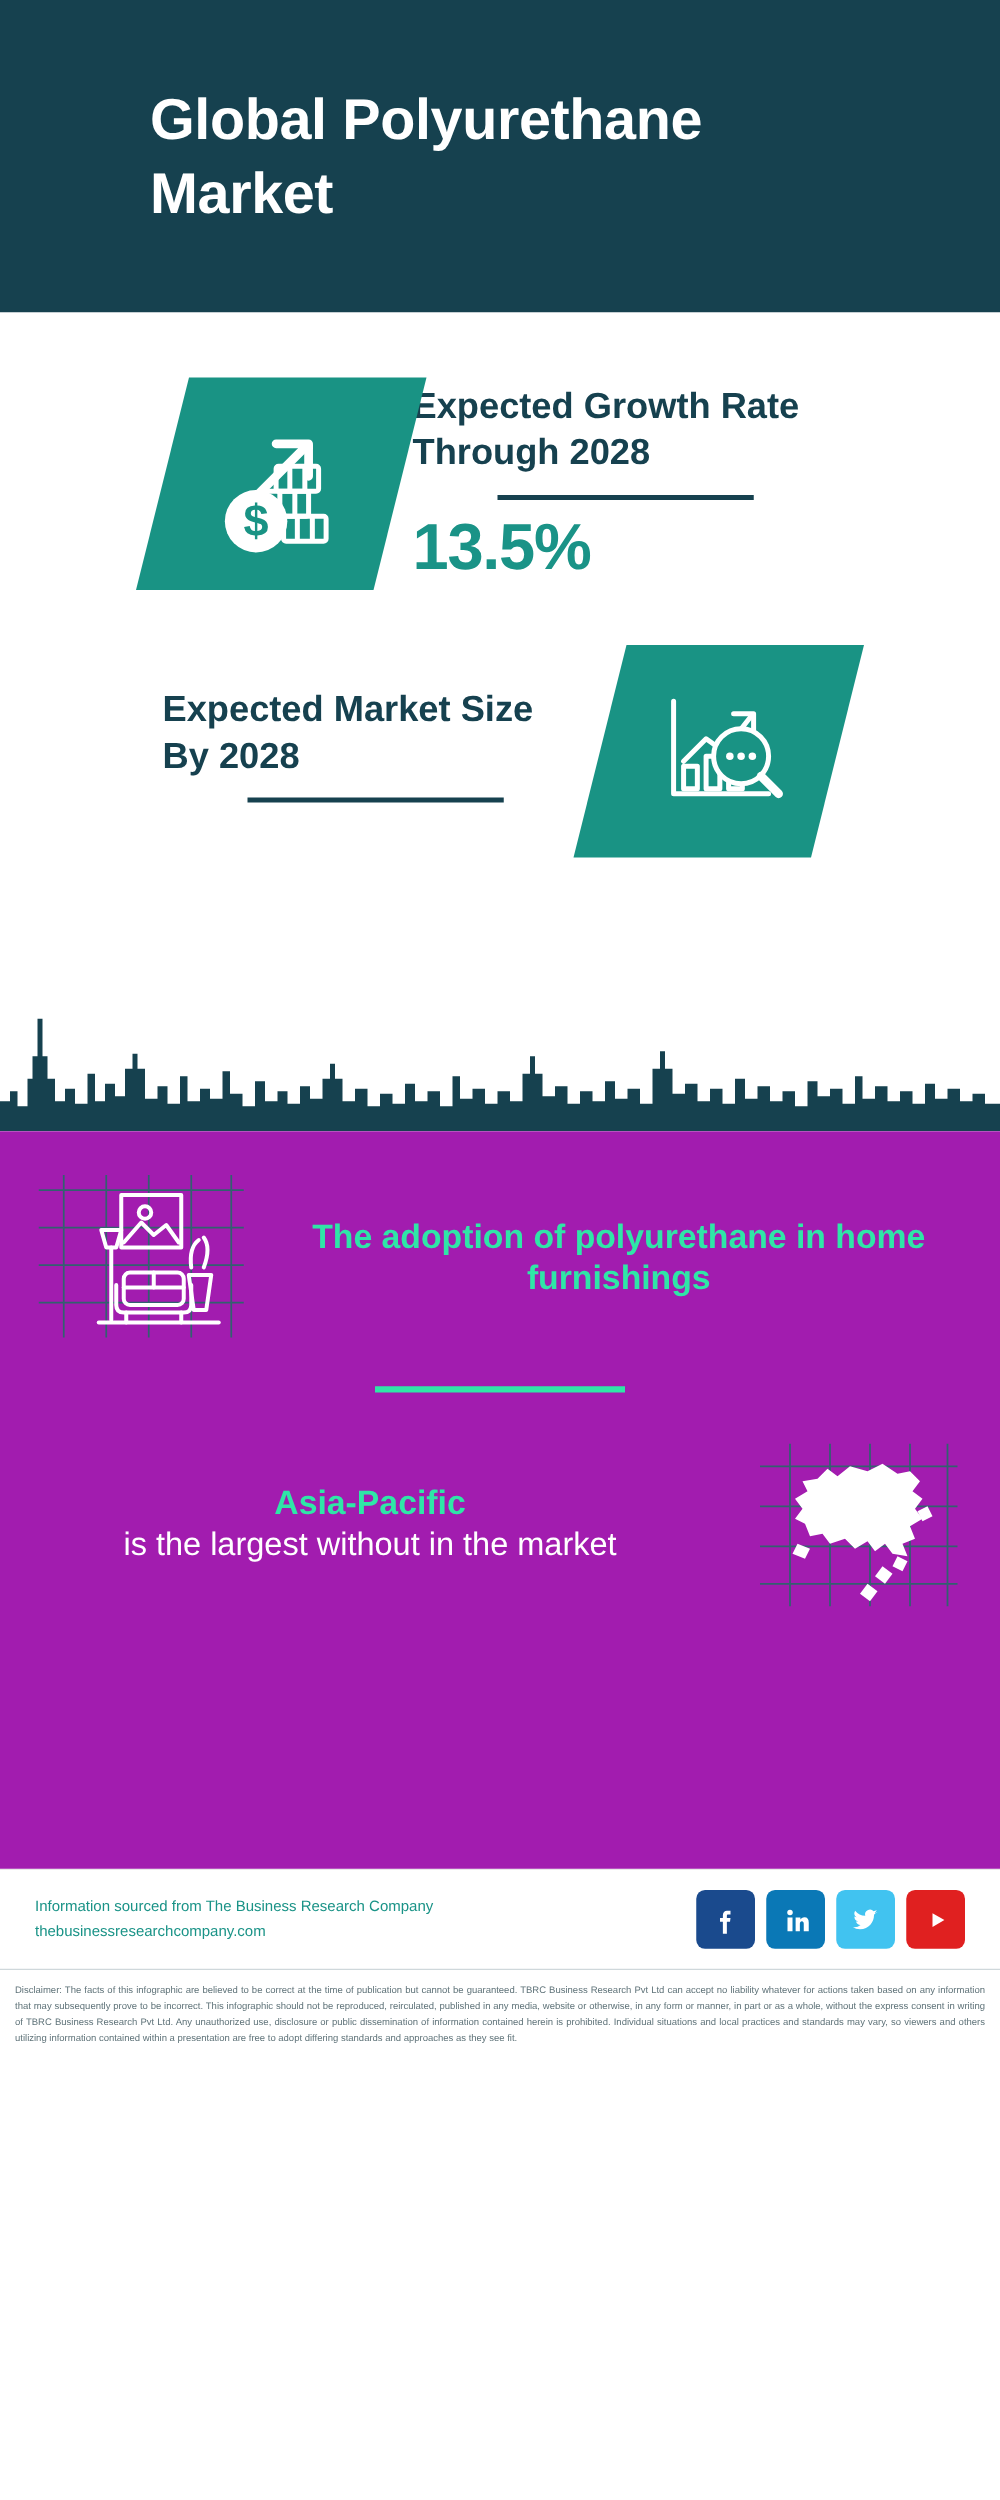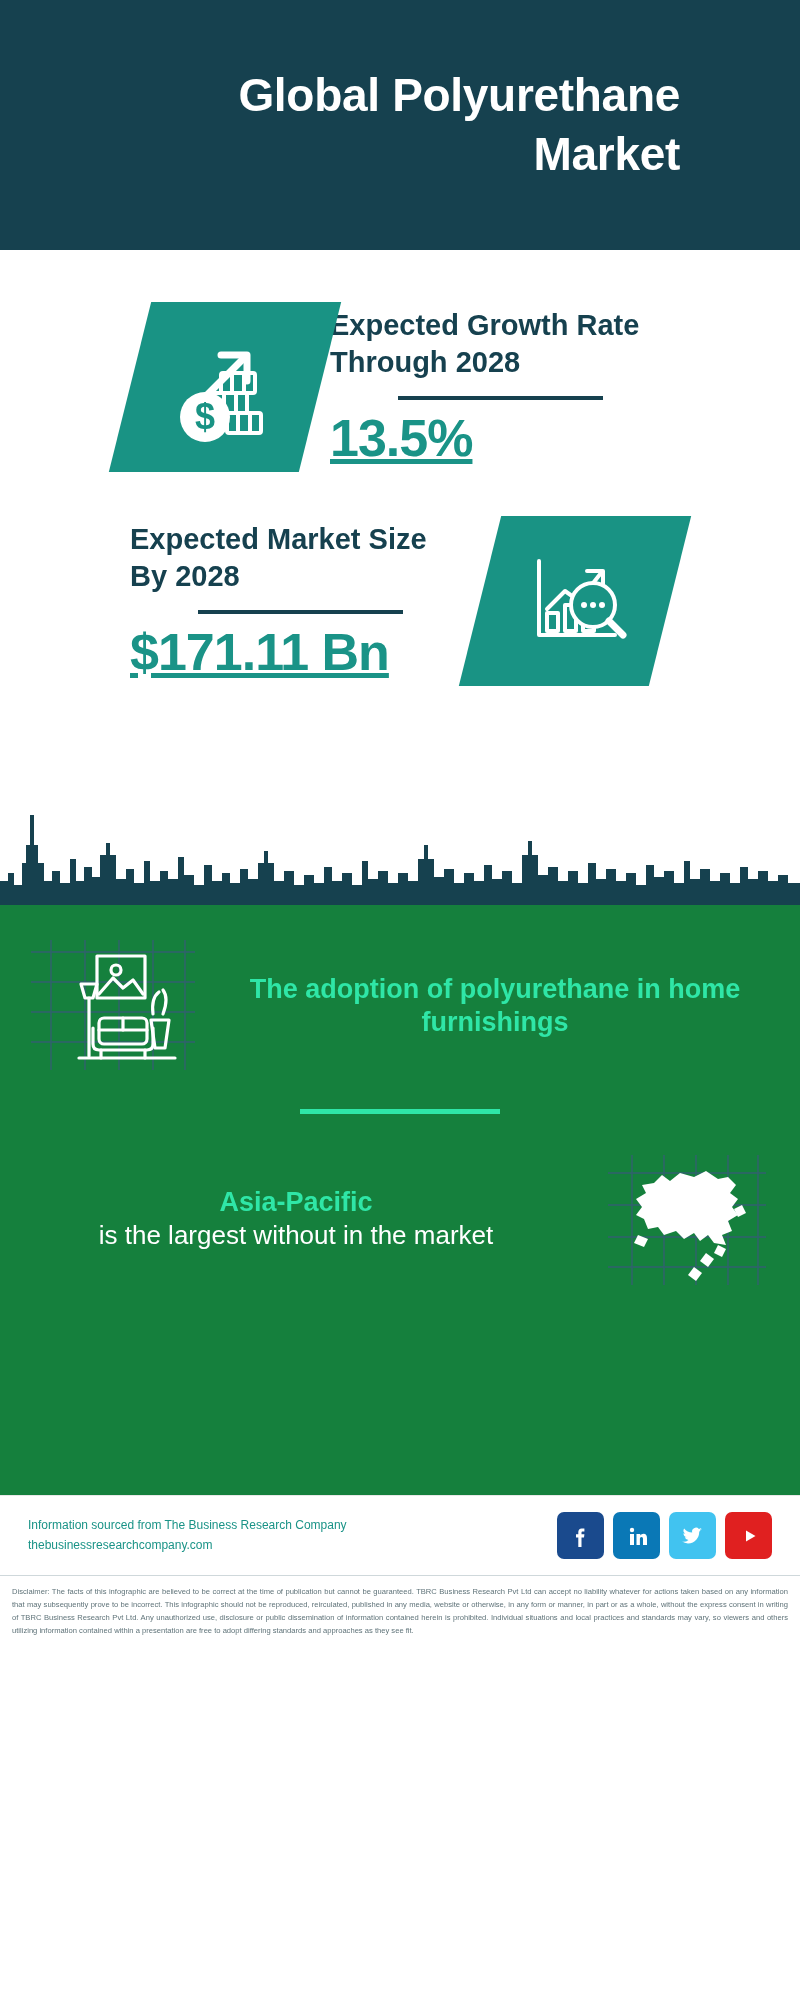--- a/index.html
+++ b/index.html
@@ -17,21 +17,21 @@
     background:#16414f;
     height:250px;
     display:flex; align-items:center; justify-content:center;
     padding:0 60px;
   }
   .header h1 {
     color:#ffffff;
     font-size:46px;
     font-weight:bold;
     line-height:1.28;
-    text-align:right;
+    text-align:left;
     letter-spacing:-0.3px;
     max-width:560px;
   }
 
   
   .white-area { background:#ffffff; height:535px; position:relative; }
 
   .stat-row {
     display:flex; align-items:center; justify-content:center;
     width:100%;
@@ -58,30 +58,29 @@
   .stat-rule {
     width:205px; height:4px; background:#16414f;
     margin:14px auto 10px auto;
   }
   .stat-value {
     color:#1a9387;
     font-size:52px;
     font-weight:bold;
     line-height:1.1;
     letter-spacing:-1px;
-    text-decoration:underline;
   }
 
   
   .skyline { height:120px; position:relative; background:#ffffff; }
   .skyline svg { display:block; width:800px; height:120px; }
 
   
   .dark-area {
-    background:#15803d;
+    background:#a21caf;
     height:590px;
     position:relative;
     padding-top:6px;
   }
 
   .info-row { display:flex; align-items:center; justify-content:center; }
   .info-row.r1 { padding:20px 18px 0 18px; }
   .info-row.r2 { padding:26px 18px 0 0; }
 
   .icon-box {
@@ -186,21 +185,20 @@
       <div class="stat-label">Expected Growth Rate Through 2028</div>
       <div class="stat-rule"></div>
       <div class="stat-value">13.5%</div>
     </div>
   </div>
 
   <div class="stat-row row2">
     <div class="stat-text">
       <div class="stat-label">Expected Market Size By 2028</div>
       <div class="stat-rule"></div>
-      <div class="stat-value">$171.11 Bn</div>
     </div>
     <div class="para">
       <span class="glyph">
         <svg width="120" height="120" viewBox="0 0 120 120">
           <g fill="none" stroke="#fff" stroke-width="4" stroke-linecap="round" stroke-linejoin="round">
 
             <path d="M24 22 L24 96 L100 96"></path>
 
             <path d="M32 70 L50 52 L64 62 L86 34"></path>
             <path d="M72 32 L88 32 L88 48"></path>

